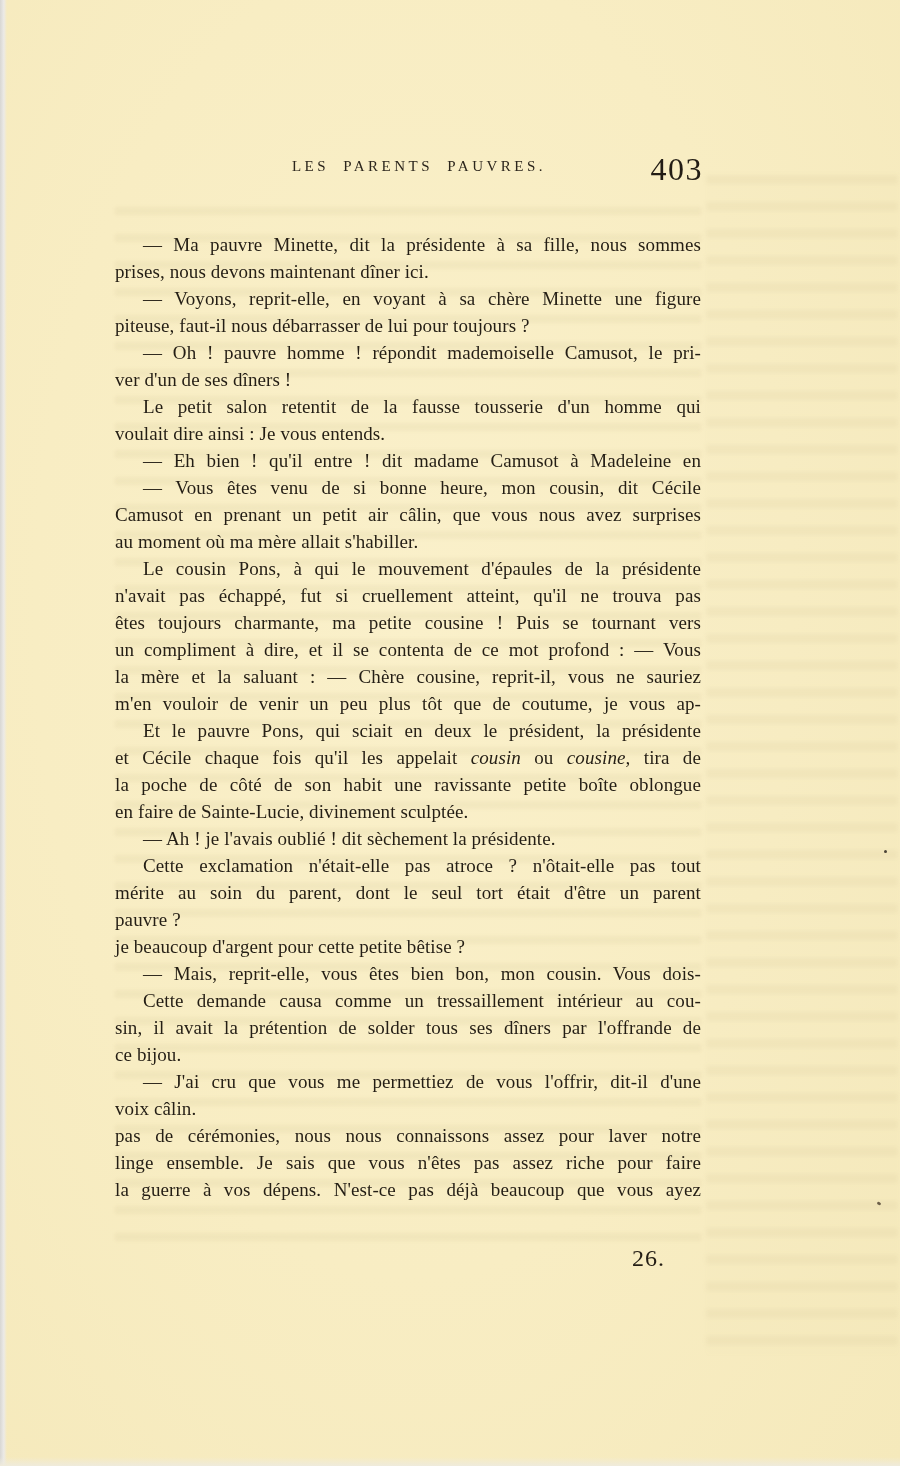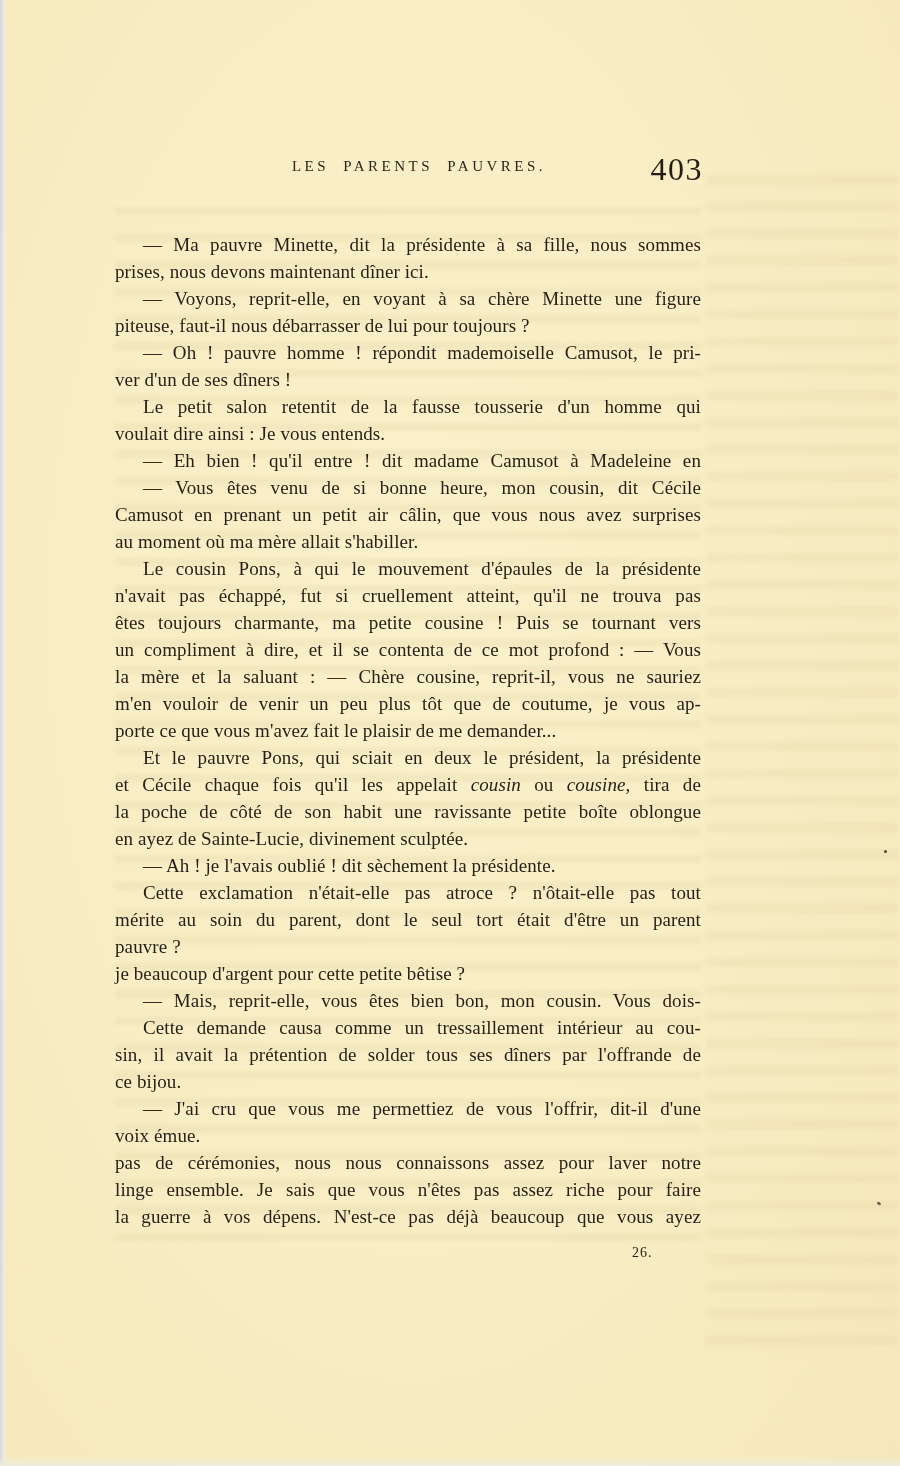--- a/index.html
+++ b/index.html
@@ -43,21 +43,21 @@
     font-size:32px; letter-spacing:1.5px; color:#221c14;
   }
   .textblock {
     position:absolute; left:115px; top:191px; width:586px;
     font-size:19px; line-height:27px; letter-spacing:0.1px;margin-top:40px;
   }
   .line { text-align:justify; text-align-last:justify; }
   .line.first { text-indent:28px; }
   .line.lastline { text-align-last:left; }
   .line i { font-style:italic; }
-  .signature { position:absolute; left:632px; top:1245px; font-size:14px; letter-spacing:1px; color:#241e15; }
+  .signature { position:absolute; left:632px; top:1245px; font-size:24px; letter-spacing:1px; color:#241e15; }
   .speck { position:absolute; border-radius:50%; background:#4a4236; }
   .speck-1 { left:884px; top:850px; width:3px; height:3px; }
   .speck-2 { left:877px; top:1202px; width:4px; height:3px; background:#6b5e49; transform:rotate(25deg); }
 </style>
 </head>
 <body>
 
 <div class="page">
   <div class="ghost-right"></div>
   <div class="ghost-inblock"></div>
@@ -94,48 +94,47 @@
         <div class="line">Camusot en prenant un petit air câlin, que vous nous avez surprises</div>
         <div class="line lastline">au moment où ma mère allait s'habiller.</div>
       </div>
       <div class="para">
         <div class="line first">Le cousin Pons, à qui le mouvement d'épaules de la présidente</div>
         <div class="line">n'avait pas échappé, fut si cruellement atteint, qu'il ne trouva pas</div>
         <div class="line">êtes toujours charmante, ma petite cousine ! Puis se tournant vers</div>
         <div class="line">un compliment à dire, et il se contenta de ce mot profond : — Vous</div>
         <div class="line">la mère et la saluant : — Chère cousine, reprit-il, vous ne sauriez</div>
         <div class="line">m'en vouloir de venir un peu plus tôt que de coutume, je vous ap-</div>
-        <div class="line lastline">porte ce que vous m'avez fait le plaisir de me demander...</div>
       </div>
       <div class="para">
         <div class="line first">Et le pauvre Pons, qui sciait en deux le président, la présidente</div>
         <div class="line">et Cécile chaque fois qu'il les appelait <i>cousin</i> ou <i>cousine,</i> tira de</div>
         <div class="line">la poche de côté de son habit une ravissante petite boîte oblongue</div>
-        <div class="line lastline">en ayez de Sainte-Lucie, divinement sculptée.</div>
+        <div class="line lastline">en faire de Sainte-Lucie, divinement sculptée.</div>
       </div>
       <div class="para">
         <div class="line first lastline">— Ah ! je l'avais oublié ! dit sèchement la présidente.</div>
       </div>
       <div class="para">
         <div class="line first">Cette exclamation n'était-elle pas atroce ? n'ôtait-elle pas tout</div>
         <div class="line">mérite au soin du parent, dont le seul tort était d'être un parent</div>
         <div class="line lastline">pauvre ?</div>
       </div>
       <div class="para">
         <div class="line lastline">je beaucoup d'argent pour cette petite bêtise ?</div>
         <div class="line first">— Mais, reprit-elle, vous êtes bien bon, mon cousin. Vous dois-</div>
       </div>
       <div class="para">
         <div class="line first">Cette demande causa comme un tressaillement intérieur au cou-</div>
         <div class="line">sin, il avait la prétention de solder tous ses dîners par l'offrande de</div>
         <div class="line lastline">ce bijou.</div>
       </div>
       <div class="para">
         <div class="line first">— J'ai cru que vous me permettiez de vous l'offrir, dit-il d'une</div>
-        <div class="line lastline">voix émue.</div>
+        <div class="line lastline">voix câlin.</div>
       </div>
       <div class="para">
         <div class="line">pas de cérémonies, nous nous connaissons assez pour laver notre</div>
         <div class="line">linge ensemble. Je sais que vous n'êtes pas assez riche pour faire</div>
         <div class="line">la guerre à vos dépens. N'est-ce pas déjà beaucoup que vous ayez</div>
       </div>
     </div>
 
   <div class="signature">26.</div>
 

